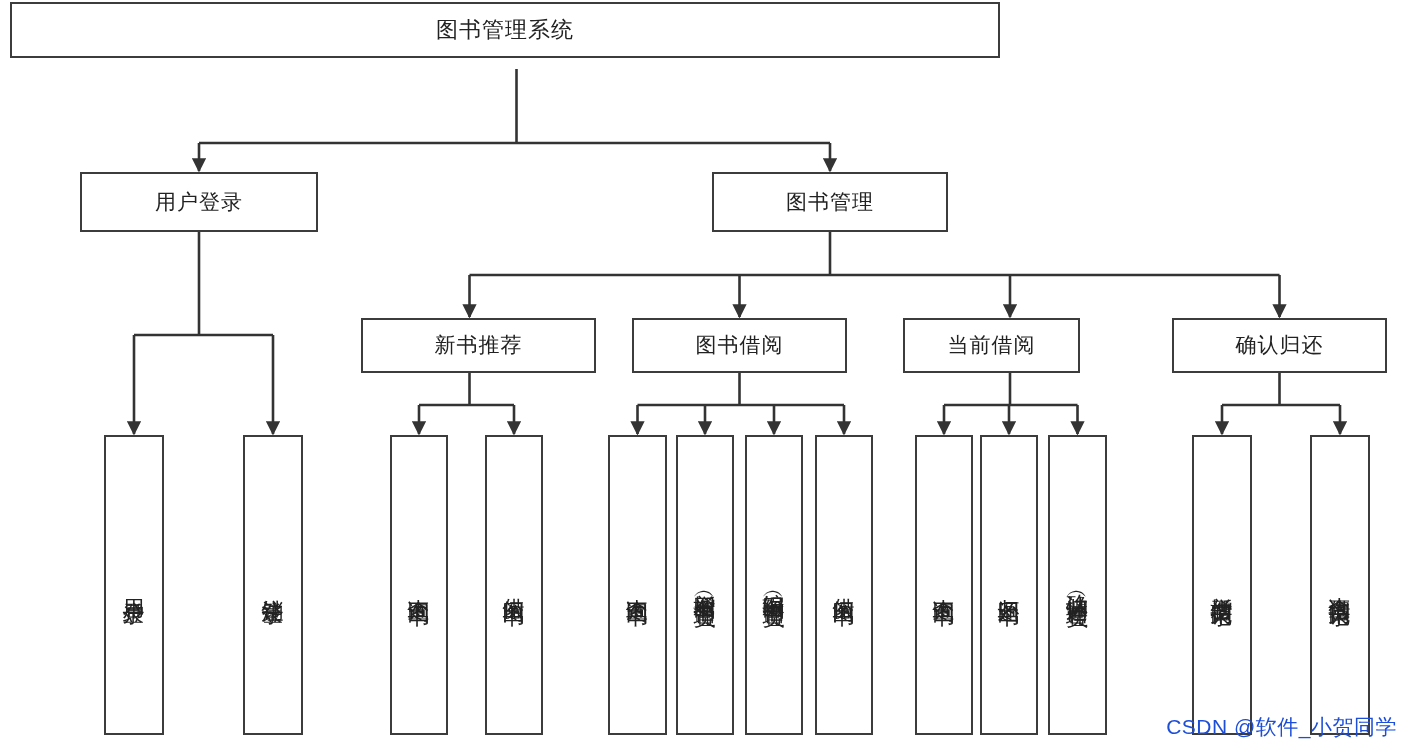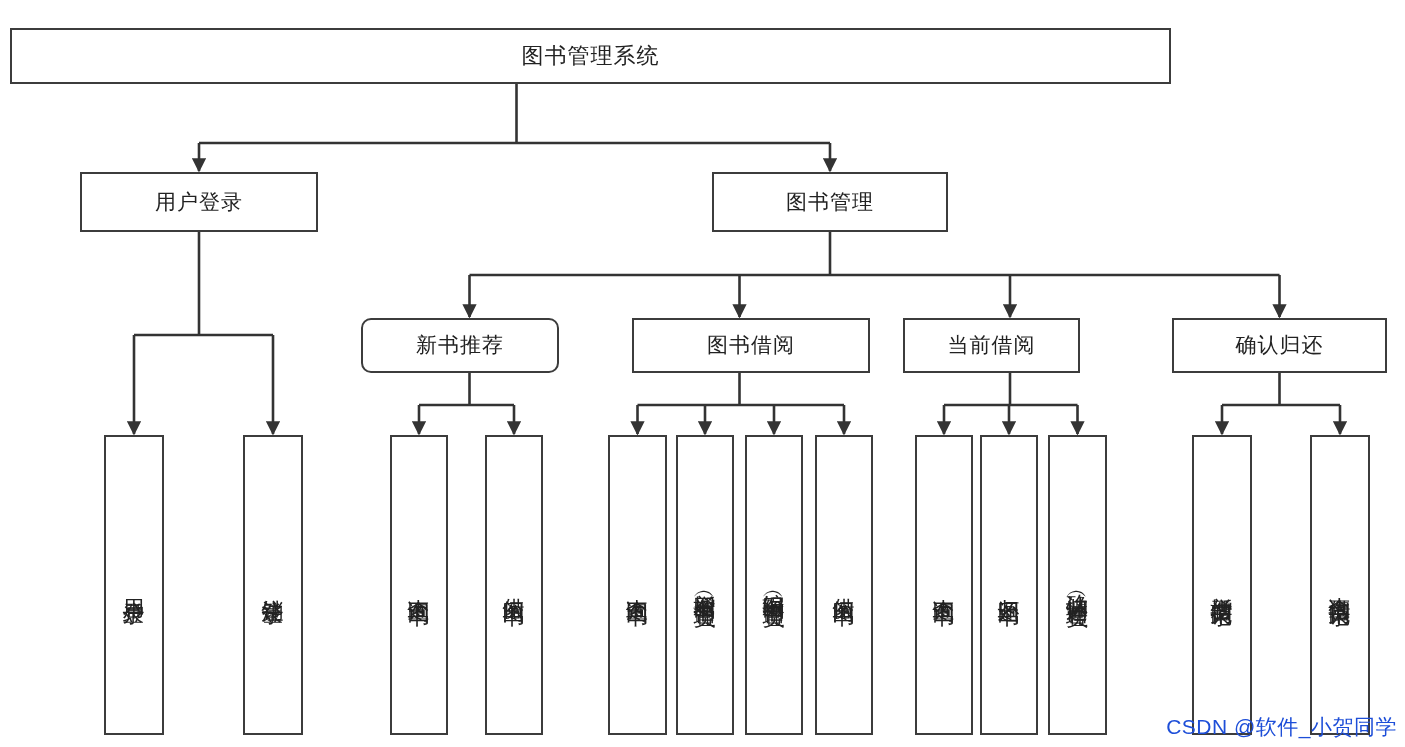--- a/index.html
+++ b/index.html
@@ -103,33 +103,33 @@
         <path d="M 1009 405 L 1009 434" marker-end="url(#arrow)"></path>
         <path d="M 1077.5 405 L 1077.5 434" marker-end="url(#arrow)"></path>
         <path d="M 1279.5 373 L 1279.5 405"></path>
         <path d="M 1222 405 L 1340 405"></path>
         <path d="M 1222 405 L 1222 434" marker-end="url(#arrow)"></path>
         <path d="M 1340 405 L 1340 434" marker-end="url(#arrow)"></path>
       </g>
   </svg>
 
   <div id="nodes">
-      <div class="node root" id="node_root" style="left: 10px; top: 28px; width: 1161px; height: 56px;">
+      <div class="node root" id="node_root" style="left: 10px; top: 2px; width: 990px; height: 56px;">
         <span class="label">图书管理系统</span>
       </div>
       <div class="node" id="node_user-login" style="left: 80px; top: 172px; width: 238px; height: 60px;">
         <span class="label">用户登录</span>
       </div>
       <div class="node" id="node_book-manage" style="left: 712px; top: 172px; width: 236px; height: 60px;">
         <span class="label">图书管理</span>
       </div>
-      <div class="node" id="node_new-book-rec" style="left: 361px; top: 318px; width: 198px; height: 55px; border-radius: 10px;">
+      <div class="node" id="node_new-book-rec" style="left: 361px; top: 318px; width: 235px; height: 55px;">
         <span class="label">新书推荐</span>
       </div>
-      <div class="node" id="node_book-borrow" style="left: 632px; top: 318px; width: 238px; height: 55px;">
+      <div class="node" id="node_book-borrow" style="left: 632px; top: 318px; width: 215px; height: 55px;">
         <span class="label">图书借阅</span>
       </div>
       <div class="node" id="node_current-borrow" style="left: 903px; top: 318px; width: 177px; height: 55px;">
         <span class="label">当前借阅</span>
       </div>
       <div class="node" id="node_borrow-record" style="left: 1172px; top: 318px; width: 215px; height: 55px;">
         <span class="label">确认归还</span>
       </div>
       <div class="node leaf" id="node_leaf-user-login" style="left: 104px; top: 435px; width: 60px; height: 300px;">
         <span class="label">用户登录</span>

